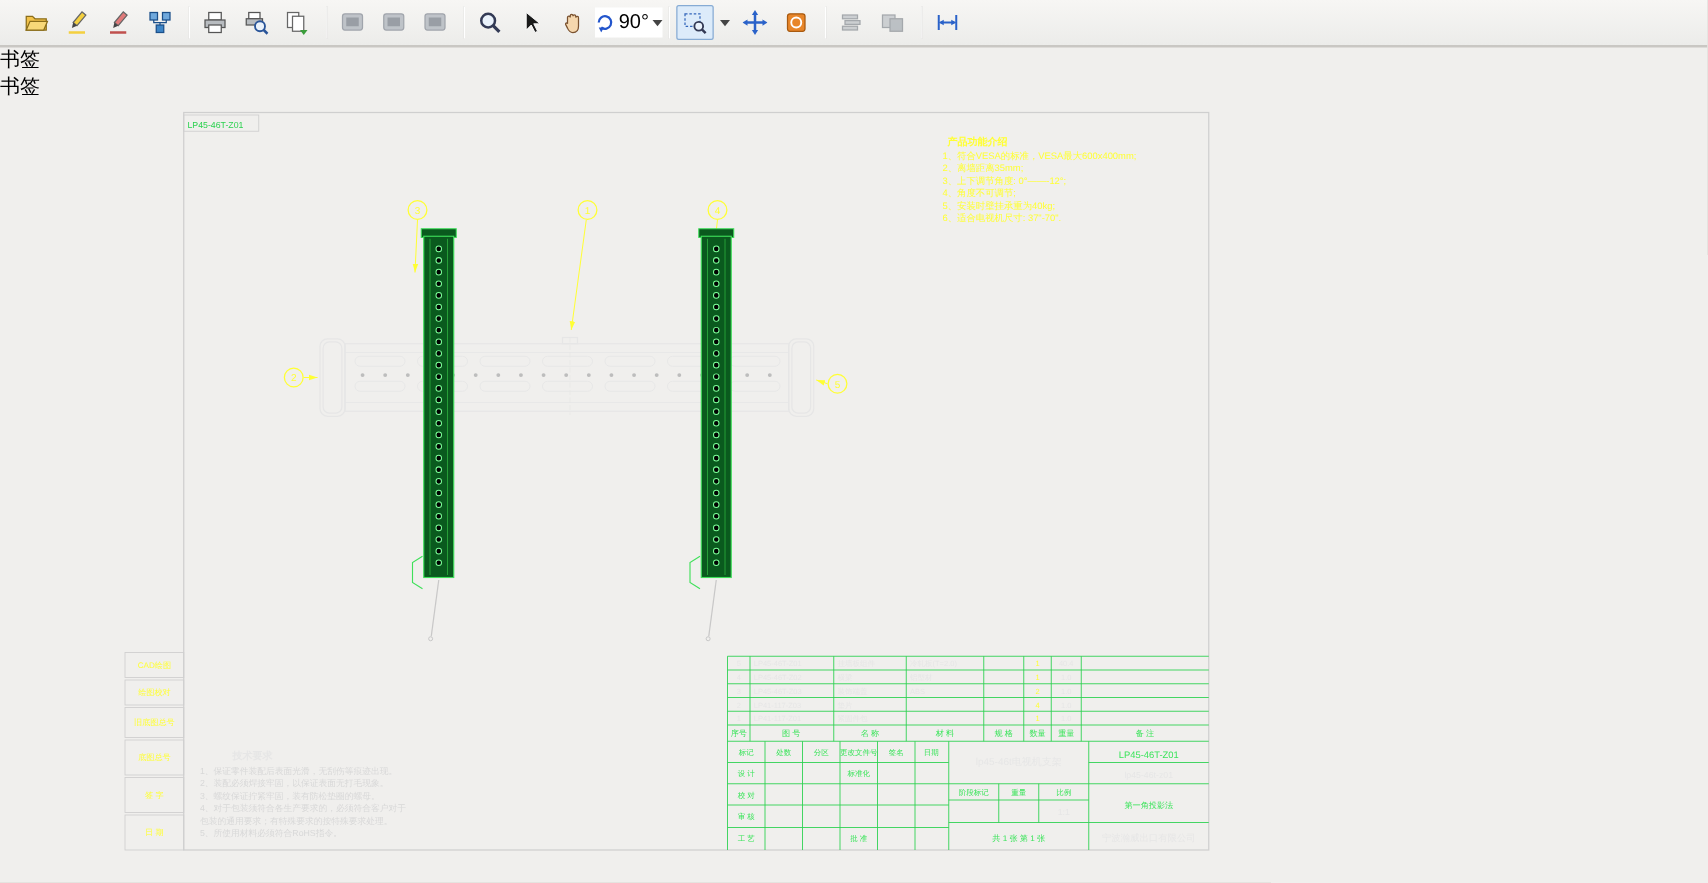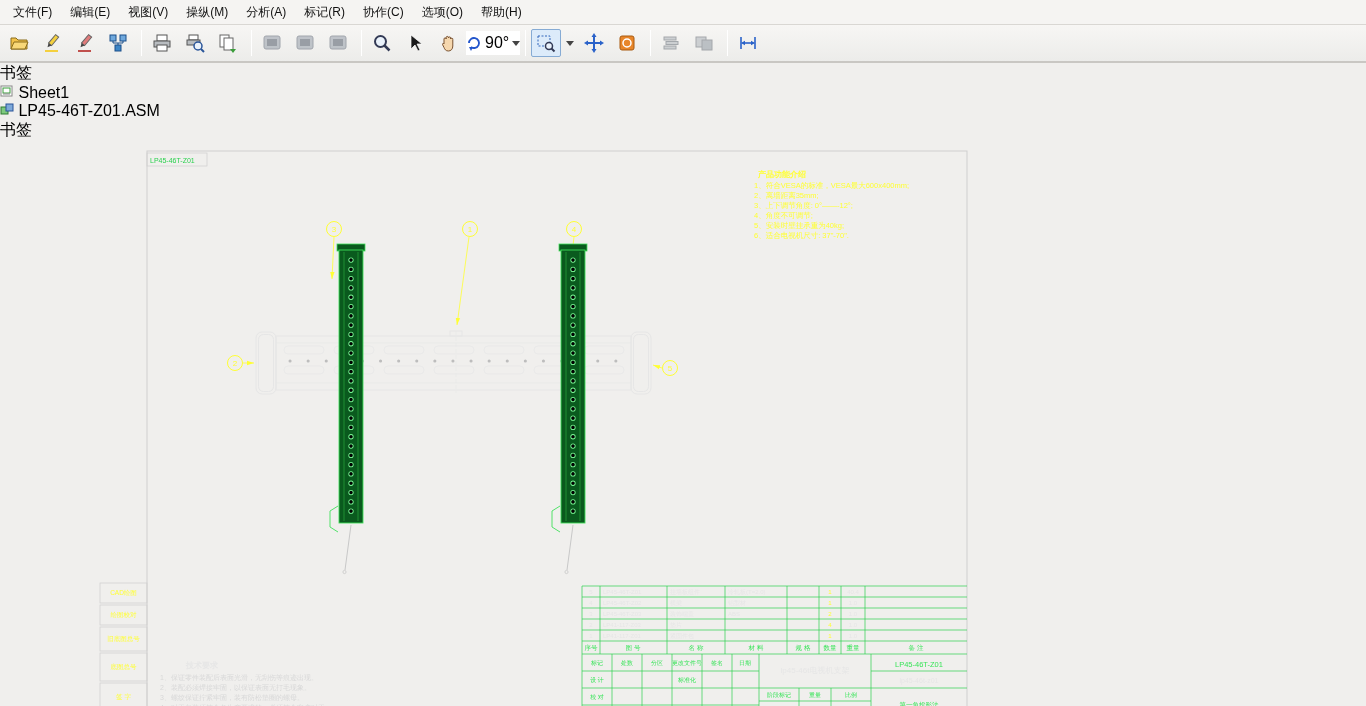--- a/index.html
+++ b/index.html
@@ -5,21 +5,21 @@
   * { margin:0; padding:0; box-sizing:border-box; }
   html,body { width:1366px; height:706px; overflow:hidden; }
   body { font-family:"Liberation Sans", sans-serif; background:#d4d0c8; }
   #app { position:relative; width:1366px; height:706px; background:#f0efed; overflow:hidden; }
 
   
   .menubar { height:25px; background:#f5f4f2; border-bottom:1px solid #d9d7d3; display:flex; align-items:center; padding-left:4px; }
   .menu-item { font-size:12px; color:#111; padding:3px 9px; cursor:default; }
 
   
-  .toolbar { height:38px; background:linear-gradient(#f7f6f4,#ececea); border-bottom:2px solid #c9c7c3; display:flex; align-items:center; padding-left:4px; }
+  .toolbar { height:38px; background:linear-gradient(#f7f6f4,#ececea); border-bottom:2px solid #c9c7c3; display:flex; align-items:center; padding-left:14px; }
   .tbtn { width:30px; height:28px; display:flex; align-items:center; justify-content:center; border:1px solid transparent; border-radius:2px; margin-right:3px; }
   .tbtn.pressed { border:1px solid #86abd4; background:#dcebfa; }
   .tbtn.disabled { opacity:.75; }
   .tsep { width:1px; height:26px; background:#bdbbb7; border-right:1px solid #ffffff; margin:0 5px; }
   .caret { width:0; height:0; border-left:4px solid transparent; border-right:4px solid transparent; border-top:5px solid #444; }
   .caret-btn { width:12px; height:28px; display:flex; align-items:center; justify-content:center; margin-right:3px; }
   .combo { height:24px; display:flex; align-items:center; gap:3px; background:#ffffff; border:1px solid #9a9archive8;" border:1px solid #9a98a0; padding:0 4px; margin-right:3px; }
   .combo-text { font-size:12px; color:#222; }
 
   /* ---------- main layout ---------- */
@@ -49,31 +49,20 @@
   .bubble { position:absolute; left:1338px; top:649px; width:40px; height:40px; border-radius:50%;
             background:radial-gradient(circle at 35% 30%, #9ce86e, #3aa93f 60%, #1e7a28);
             border:1px solid #156020; color:#fff; font-size:14px; font-weight:bold;
             display:flex; align-items:center; justify-content:center; z-index:50; }
 </style>
 </head>
 <body>
 
 <div id="app">
 
-  <div class="menubar">
-    <span class="menu-item">文件(F)</span>
-    <span class="menu-item">编辑(E)</span>
-    <span class="menu-item">视图(V)</span>
-    <span class="menu-item">操纵(M)</span>
-    <span class="menu-item">分析(A)</span>
-    <span class="menu-item">标记(R)</span>
-    <span class="menu-item">协作(C)</span>
-    <span class="menu-item">选项(O)</span>
-    <span class="menu-item">帮助(H)</span>
-  </div>
 
   <div class="toolbar">
     <div class="tbtn">
       <svg width="20" height="20">
           <path d="M2,16 L2,5 L7,5 L9,7 L18,7 L18,16 Z" fill="#f2c24a" stroke="#8a6d1a"></path>
           <path d="M2,16 L5,9 L19,9 L16,16 Z" fill="#f8d878" stroke="#8a6d1a"></path>
         </svg>
     </div>
     <div class="tbtn">
       <svg width="20" height="20">
@@ -227,37 +216,20 @@
           </g>
         </svg>
     </div>
   </div>
 
   <div class="content">
 
     <div class="sidebar">
       <div class="panel-header">书签</div>
       <div class="tree">
-        <div class="tree-children">
-          <div class="tree-row">
-            <svg width="14" height="14">
-                <rect x="1" y="2" width="11" height="10" fill="#fff" stroke="#888"></rect>
-                <rect x="3" y="4" width="7" height="5" fill="none" stroke="#3a9d3a"></rect>
-                <line x1="3" y1="10" x2="10" y2="10" stroke="#888"></line>
-              </svg>
-            <span class="sheet-label">Sheet1</span>
-          </div>
-          <div class="tree-row">
-            <svg width="14" height="14">
-                <rect x="1" y="5" width="7" height="7" fill="#7ec97e" stroke="#2e7d32"></rect>
-                <rect x="6" y="2" width="7" height="7" fill="#7ea9d9" stroke="#2a5599"></rect>
-              </svg>
-            <span>LP45-46T-Z01.ASM</span>
-          </div>
-        </div>
       </div>
       <div class="panel-tabs">
         <span class="panel-tab">书签</span>
       </div>
     </div>
     <div class="splitter"></div>
 
     <div class="canvas">
       <svg width="1070" height="617" viewBox="0 0 1070 617">
         <defs>

